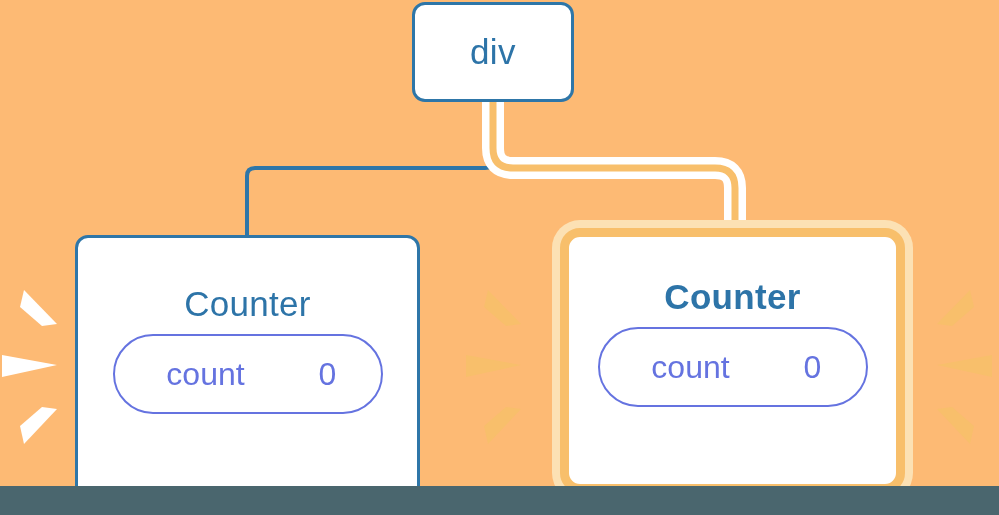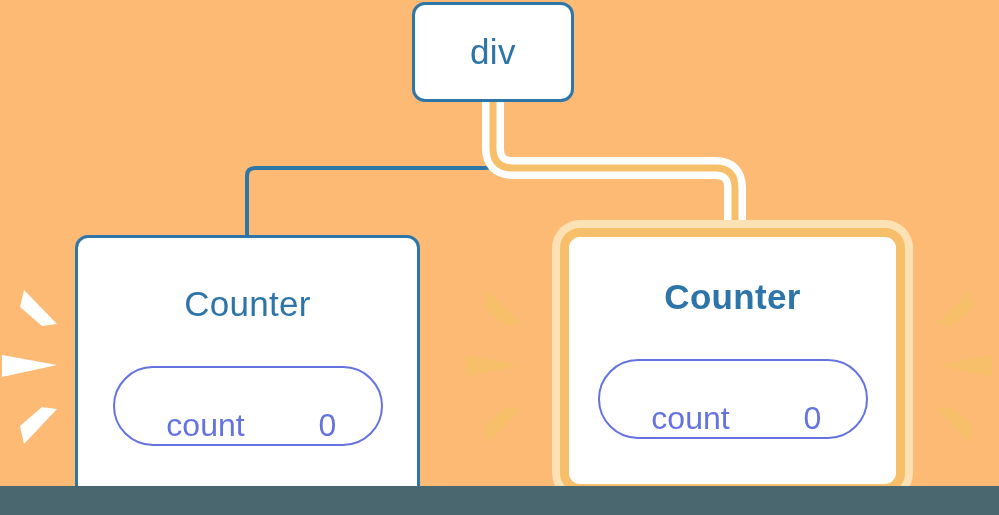--- a/index.html
+++ b/index.html
@@ -83,24 +83,24 @@
   }
   .node-counter-highlight .node-title {
     font-size: 35px;
     color: #2d74a8;
     font-weight: 700;
     letter-spacing: .3px;
   }
 
   
   .state-pill {
-    margin-top: 42px;
+    margin-top: 10px;
     height: 80px;
     display: flex;
-    align-items: flex-end;
+    align-items: center;
     border: 2px solid #6573e0;
     border-radius: 40px;
     box-sizing: border-box;
     background: #ffffff;
   }
   .state-key {
     width: 172px;
     display: flex;
     align-items: center;
     justify-content: center;

